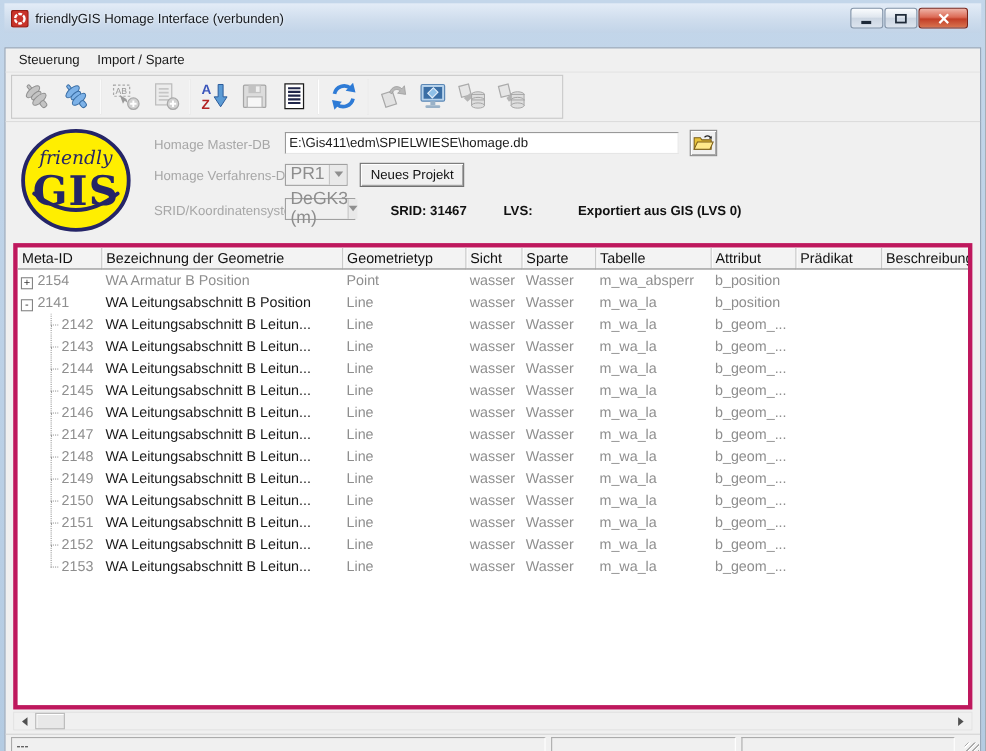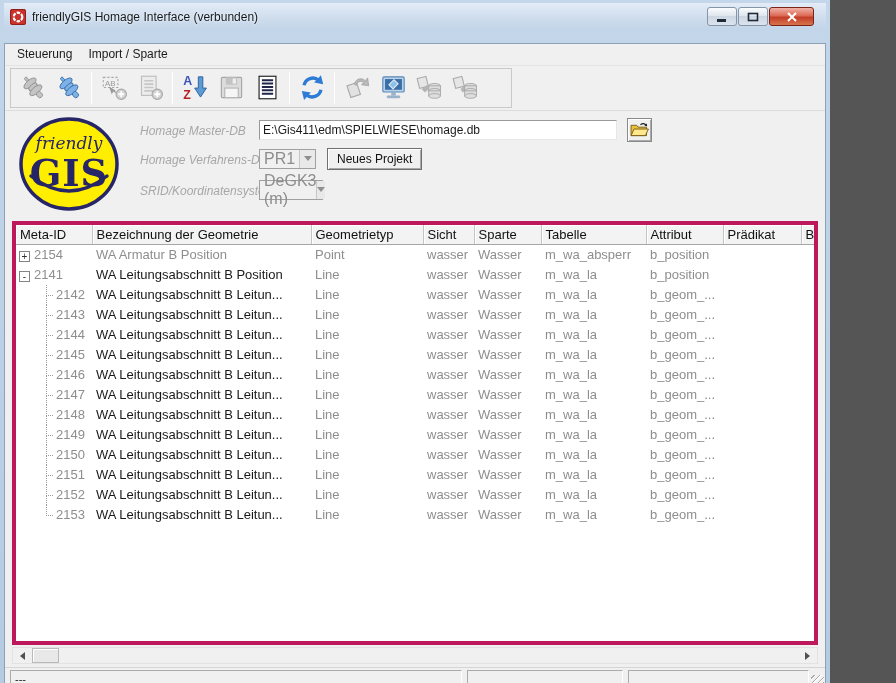--- a/index.html
+++ b/index.html
@@ -1,38 +1,38 @@
 <!DOCTYPE html>
 <html><head>
 <meta charset="utf-8">
 <style>
   * { margin:0; padding:0; box-sizing:border-box; }
   body { font-family:"Liberation Sans", sans-serif; background:#555; }
-  .window { width:830px; height:683px; background:linear-gradient(#c3d6ea,#b4cbe2); padding:3px 4px 20px; position:relative; overflow:hidden; }
+  .window { width:896px; height:683px; background:linear-gradient(#c3d6ea,#b4cbe2); padding:3px 4px 20px; position:relative; overflow:hidden; }
   
   .titlebar { height:27px; display:flex; align-items:center; padding:0 6px; background:linear-gradient(#e3ecf7,#cfdded 55%,#c2d4e8); }
   .title-icon { width:16px; height:16px; margin-right:6px; flex:0 0 auto; }
   .title-text { font-size:12px; color:#15191e; text-shadow:0 0 3px #fff; flex:1; }
   .winbtns { display:flex; gap:1px; margin-right:6px; }
   .winbtn { width:30px; height:19px; border:1px solid #8595a8; border-radius:3px; background:linear-gradient(#fafcfe,#dfe6ee 45%,#ccd6e2 50%,#dce4ee); display:flex; align-items:center; justify-content:center; }
   .winbtn.close { width:45px; border-color:#7c2317; background:linear-gradient(#efb3a7,#dc6a55 45%,#c33e27 55%,#d8744f); }
   
   .app { height:648px; background:#f0f0f0; border:1px solid #8ea0b5; display:flex; flex-direction:column;margin-top:13px; }
   .menubar { height:22px; display:flex; align-items:center; padding-left:4px; border-bottom:1px solid #e3e3e3; font-size:12px; color:#1a1a1a; }
   .menu-item { padding:3px 8px; }
   
   .toolbar { height:45px; padding:2px 0 2px 5px; border-bottom:1px solid #dcdcdc; }
   .toolgroup { height:40px; width:502px; border:1px solid #c9c9c9; background:#f0f0f0; display:flex; align-items:center; padding:0 4px; }
   .tbtn { width:36px; height:34px; display:flex; align-items:center; justify-content:center; border:1px solid transparent; }
   .tsep { width:1px; height:32px; background:#c3c3c3; border-right:1px solid #fff; margin:0 4px; }
   .tbtn svg { width:27px; height:27px; }
   
   .formarea { height:110px; position:relative; font-size:12px; }
   .logo { position:absolute; left:13px; top:5px; width:102px; height:97px; }
-  .flabel { position:absolute; left:135px; color:#a7a7a7;font-style:italic; }
+  .flabel { position:absolute; left:135px; color:#a7a7a7; }
   .frow1 { top:13px; } .frow2 { top:42px; } .frow3 { top:73px; }
   .tfield { position:absolute; left:254px; top:9px; width:358px; height:20px; background:#fff; border:1px solid #999; border-right-color:#e6e6e6; border-bottom-color:#e6e6e6; font-size:12px; color:#1a1a1a; padding:2px 3px; font-family:"Liberation Sans",sans-serif; }
   .folderbtn { position:absolute; left:622px; top:7px; width:25px; height:24px; background:#f0f0f0; border:1px solid #8a8a8a; box-shadow:inset 1px 1px 0 #fff, inset -1px -1px 0 #a9a9a9; display:flex; align-items:center; justify-content:center; }
   .combo { position:absolute; left:254px; height:20px; background:#f0f0f0; border:1px solid #a0a0a0; display:flex; align-items:center; color:#8d8d8d; }
   .combo .val { flex:1; padding-left:4px; font-size:16px; }
   .combo .cbtn { width:16px; height:100%; background:#e9e9e9; border-left:1px solid #c6c6c6; display:flex; align-items:center; justify-content:center; }
   .arrow-down { width:0; height:0; border:4px solid transparent; border-top:5px solid #8f8f8f; margin-top:4px; }
   .combo1 { top:38px; width:57px; } .combo2 { top:69px; width:64px; }
   .npbtn { position:absolute; left:322px; top:37px; height:22px; padding:0 9px; background:#f0f0f0; border:1px solid #707070; box-shadow:inset 1px 1px 0 #fff, inset -1px -1px 0 #a8a8a8; font-size:12px; color:#111; display:flex; align-items:center; }
   .sridline { position:absolute; left:350px; top:73px; font-size:12px; font-weight:bold; color:#111; }
@@ -245,20 +245,25 @@
           </span>
       </div>
       <div class="npbtn">Neues Projekt</div>
 
       <div class="flabel frow3">SRID/Koordinatensystem</div>
       <div class="combo combo2">
         <span class="val">DeGK3 (m)</span>
         <span class="cbtn">
             <span class="arrow-down"></span>
           </span>
+      </div>
+      <div class="sridline">
+        <span>SRID: 31467</span>
+        <span class="lvs-label">LVS:</span>
+        <span class="lvs-value">Exportiert aus GIS (LVS 0)</span>
       </div>
     </div>
 
     <div class="tablewrap">
       <table>
         <colgroup>
           <col style="width:76px">
             <col style="width:219px">
             <col style="width:112px">
             <col style="width:51px">

